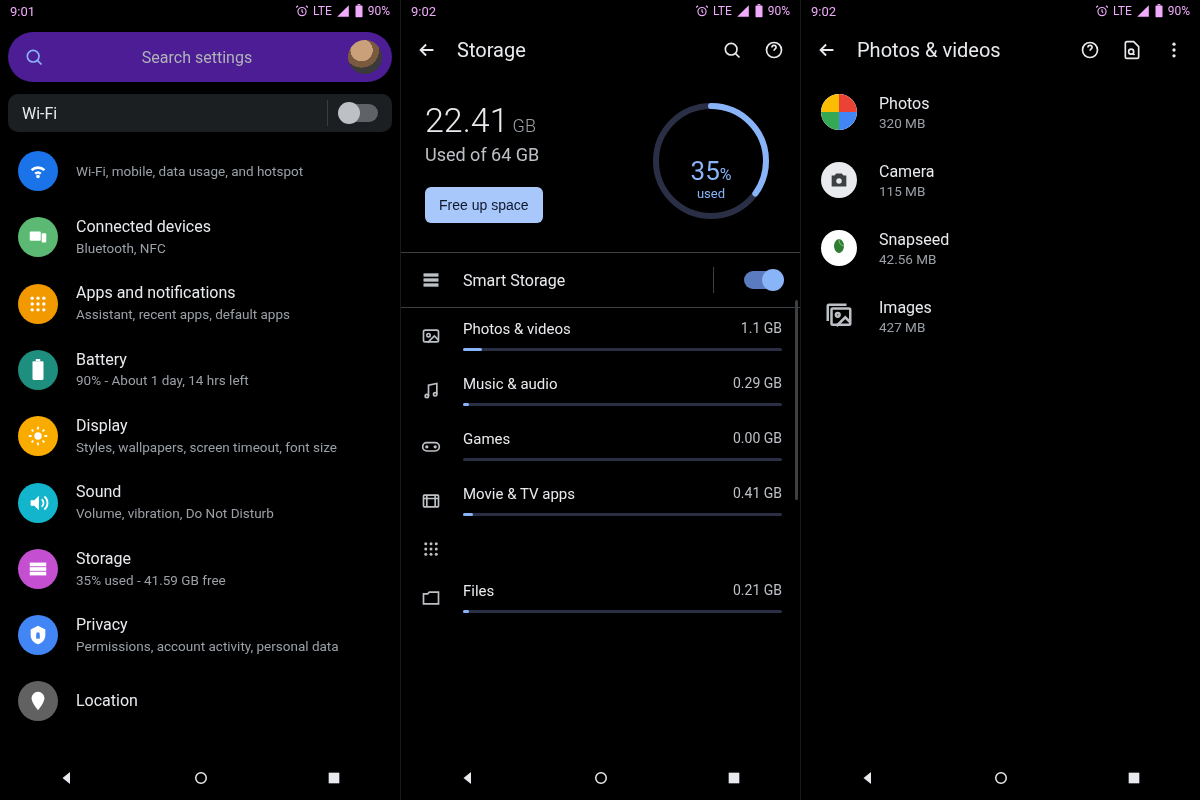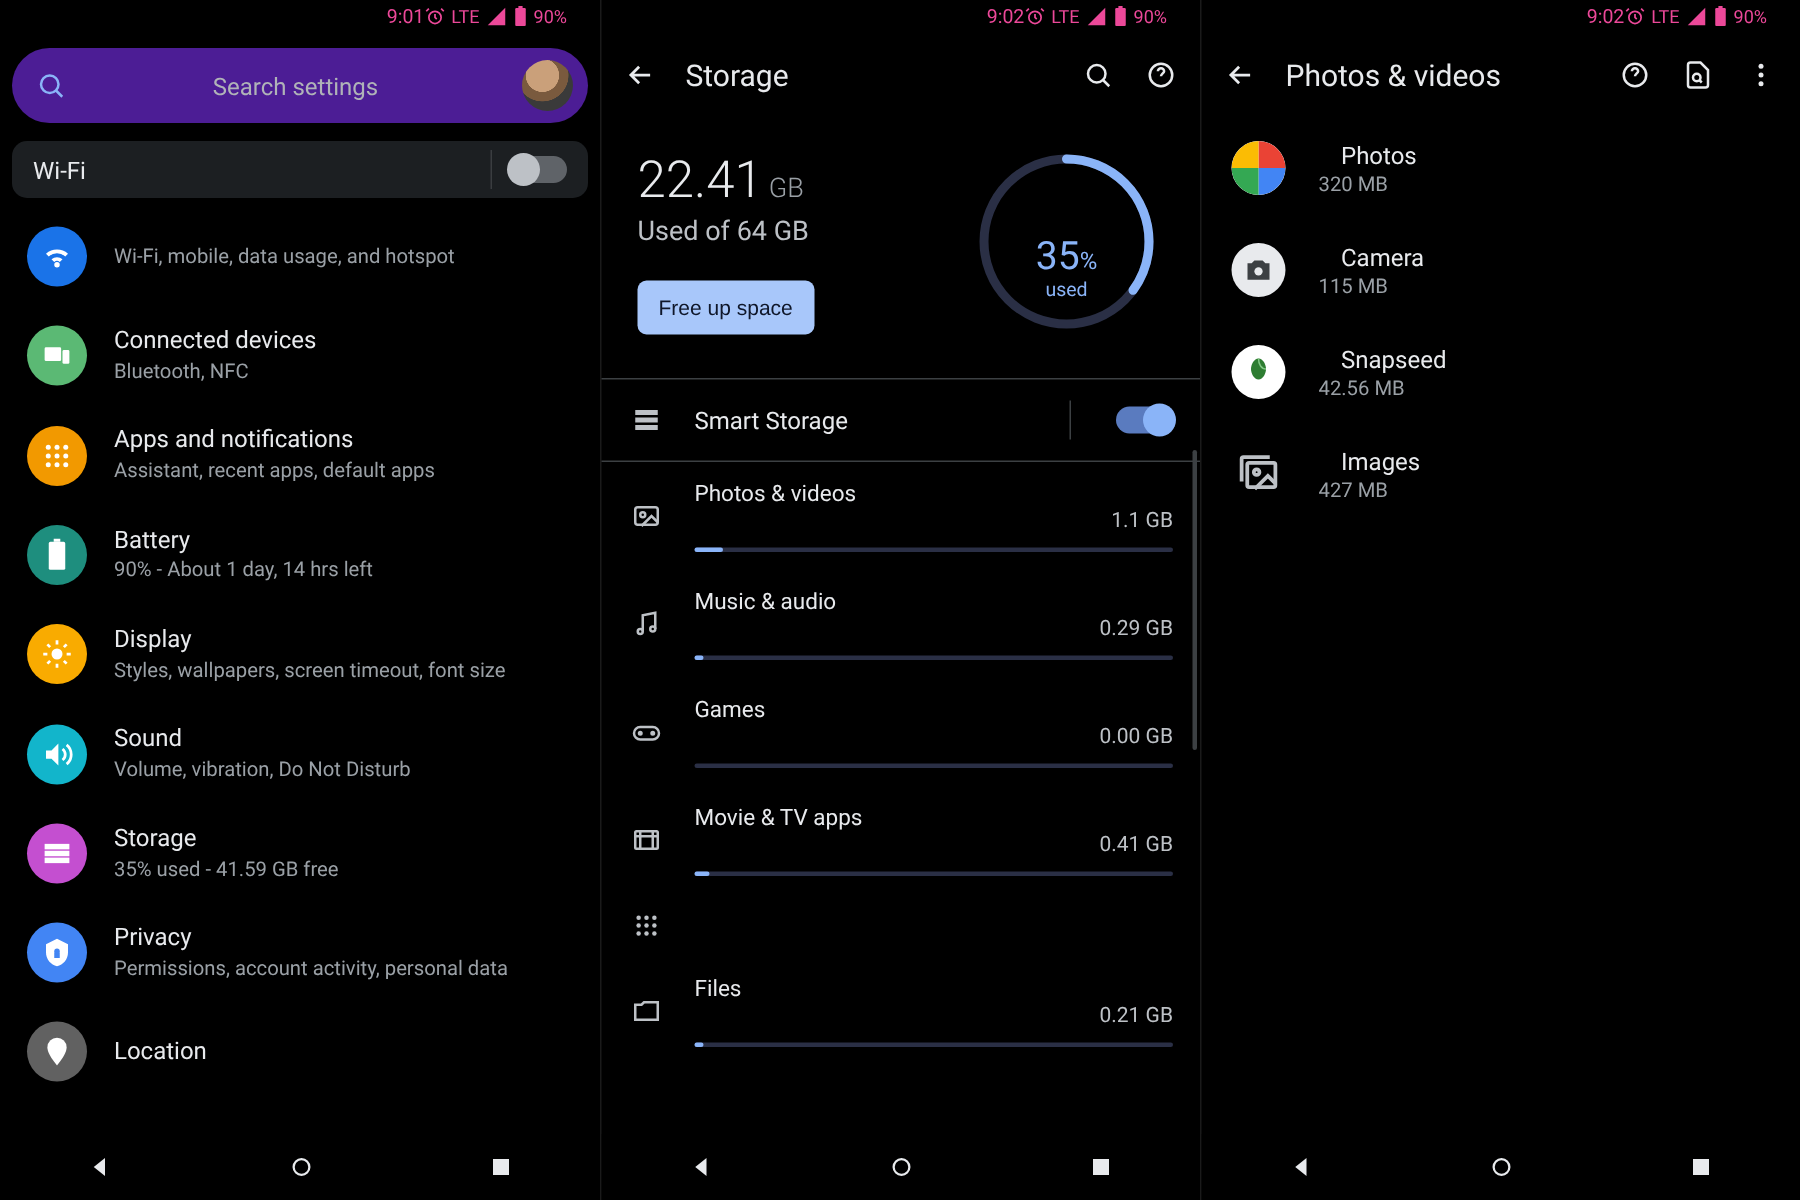--- a/index.html
+++ b/index.html
@@ -9,21 +9,21 @@
     height: 800px;
     display: flex;
     font-family: Roboto, "Helvetica Neue", Arial, sans-serif;
     color: #e8eaed;
     overflow: hidden;
   }
   .panel { width: 400px; height: 800px; background: #000; position: relative; display: flex; flex-direction: column; }
   .panel + .panel { border-left: 1px solid #1a1a1a; }
 
   
-  .status-bar { height: 22px; display: flex; align-items: center; justify-content: flex-end; padding: 0 22px; font-size: 13px; color: #ec4899; }
+  .status-bar { height: 22px; display: flex; align-items: center; justify-content: space-between; padding: 0 10px; font-size: 13px; color: #f0abfc; }
   .status-right { display: flex; align-items: center; gap: 4px; font-size: 12px; }
   .status-icon { display: inline-flex; align-items: center; }
 
   
   .header-row { height: 56px; display: flex; align-items: center; padding: 0 14px; gap: 18px; }
   .header-title { font-size: 20px; font-weight: 400; }
   .header-spacer { flex: 1; }
   .icon-btn { width: 24px; height: 24px; display: inline-flex; align-items: center; justify-content: center; color: #e8eaed; }
 
   
@@ -67,28 +67,28 @@
   .divider { height: 1px; background: #3c4043; margin: 0; }
 
   .smart-row { display: flex; align-items: center; padding: 14px 18px; gap: 20px; }
   .smart-row .label { flex: 1; font-size: 16px; }
   .smart-sep { width: 1px; height: 26px; background: #3c4043; margin-right: 10px; }
 
   .cat-row { padding: 12px 18px 12px 18px; display: flex; align-items: center; gap: 20px; }
   .cat-icon { width: 24px; display: flex; justify-content: center; color: #bdc1c6; }
   .cat-body { flex: 1; }
   .cat-head { display: flex; justify-content: space-between; font-size: 15px; }
-  .cat-head .size { color: #bdc1c6; font-size: 14px; margin-top: 19px; }
+  .cat-head .size { color: #bdc1c6; font-size: 14px; }
   .cat-bar { height: 3px; background: #2a2f45; border-radius: 2px; margin-top: 10px; position: relative; }
   .cat-bar .fill { position: absolute; left: 0; top: 0; bottom: 0; background: #8ab4f8; border-radius: 2px; }
 
   
   .app-item { display: flex; align-items: center; gap: 20px; padding: 14px 18px; }
   .app-icon { width: 40px; height: 40px; border-radius: 50%; display: flex; align-items: center; justify-content: center; flex-shrink: 0; }
-  .app-text .title { font-size: 16px; margin-left: 15px; }
+  .app-text .title { font-size: 16px; }
   .app-text .sub { font-size: 13.5px; color: #9aa0a6; margin-top: 2px; }
 
   
   .navbar { position: absolute; bottom: 0; left: 0; right: 0; height: 44px; display: flex; align-items: center; justify-content: space-around; background: rgba(0,0,0,0.6); }
   .nav-btn { color: #e8eaed; display: flex; align-items: center; justify-content: center; }
 
   .scrollbar { position: absolute; right: 2px; top: 300px; width: 3px; height: 200px; background: #3c4043; border-radius: 2px; }
 </style>
 </head>
 <body>

